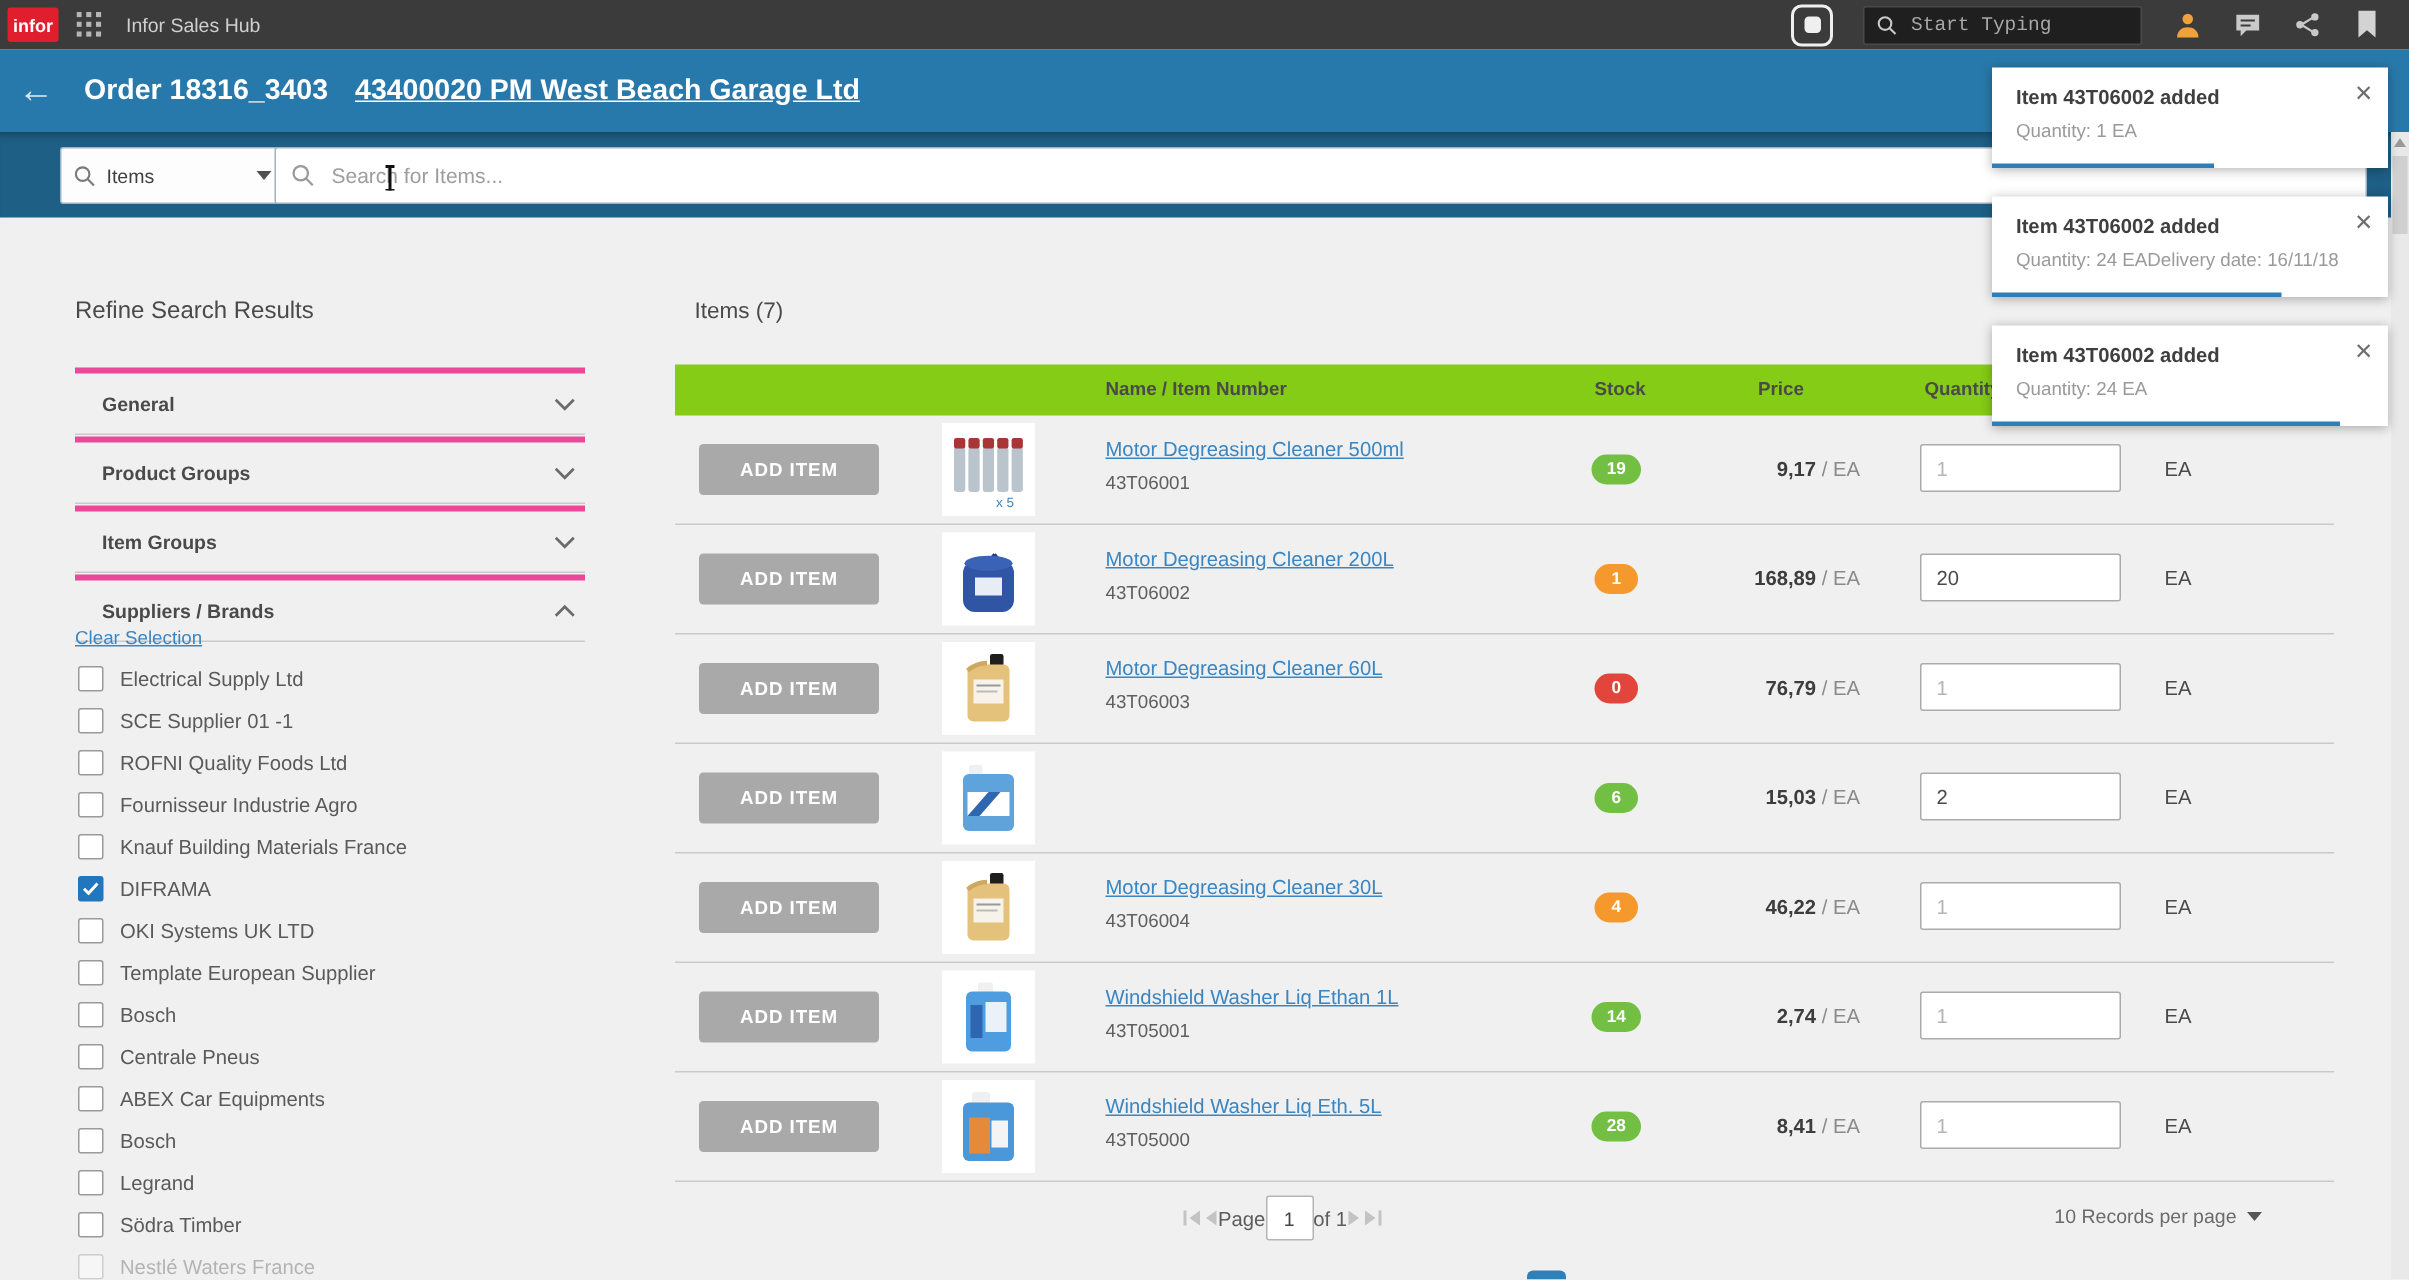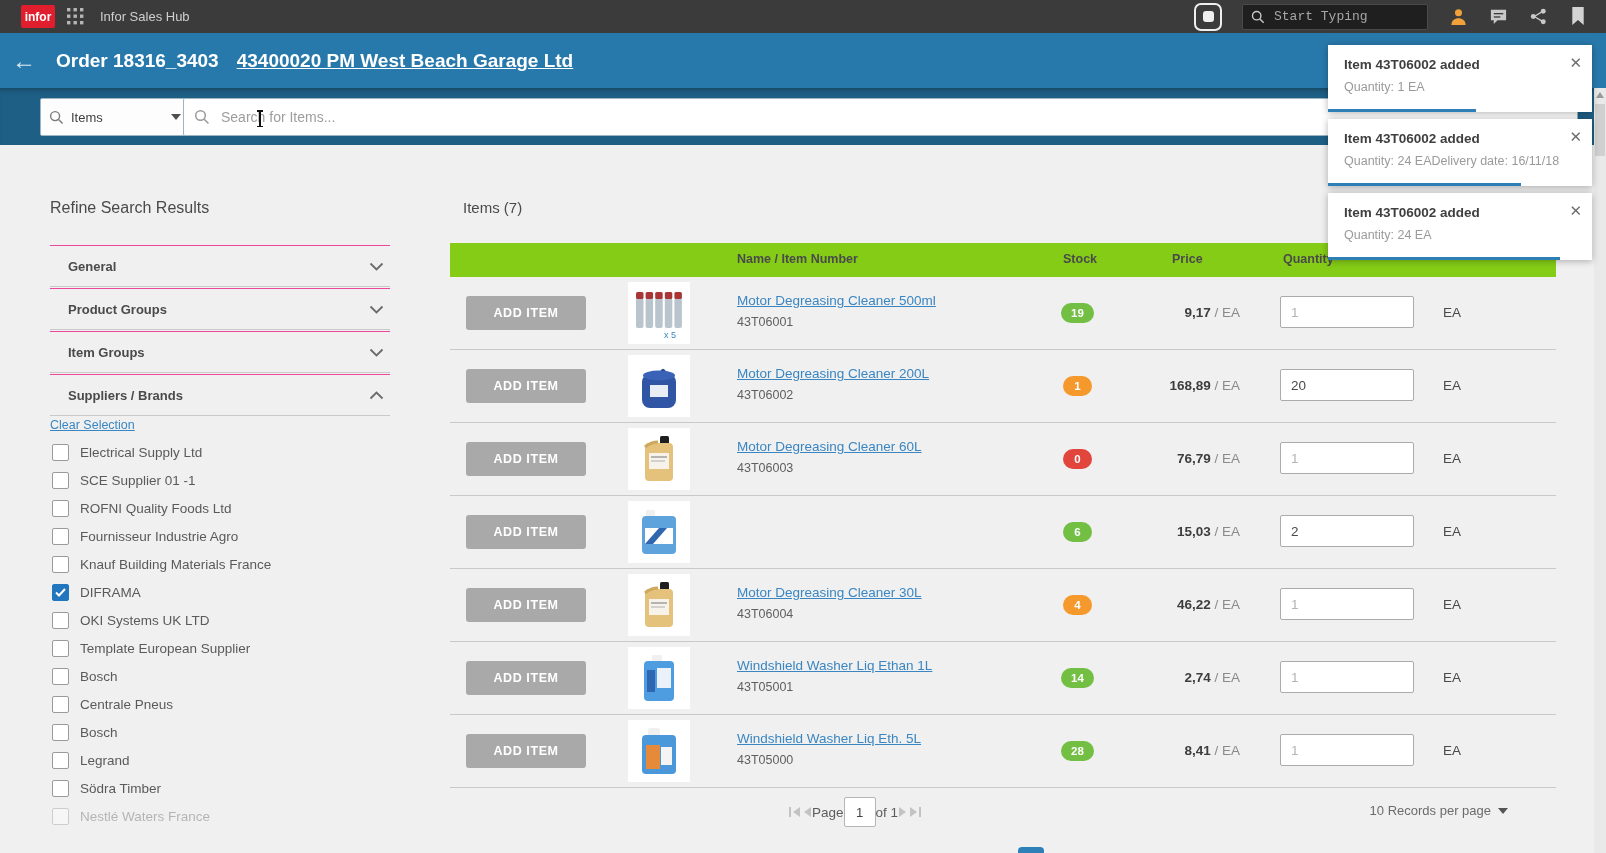--- a/index.html
+++ b/index.html
@@ -3,21 +3,21 @@
 <meta charset="utf-8">
 <style>
   html,body{margin:0;padding:0;}
   body{
     width:1606px;height:853px;overflow:hidden;position:relative;
     font-family:"Liberation Sans","DejaVu Sans",sans-serif;
     background:#f0f0f0;-webkit-font-smoothing:antialiased;
   }
   
   .topbar{position:absolute;left:0;top:0;width:100%;height:33px;background:#3b3b3b;display:flex;align-items:center;z-index:20;}
-  .logo{width:34px;height:23px;background:#e01e2d;color:#fff;font-weight:bold;font-size:12px;display:flex;align-items:center;justify-content:center;margin-left:21px;border-radius:2px;}
+  .logo{width:34px;height:23px;background:#e01e2d;color:#fff;font-weight:bold;font-size:12px;display:flex;align-items:center;justify-content:center;margin-left:5px;border-radius:2px;}
   .grid-icon{margin-left:12px;display:flex;align-items:center;cursor:pointer;}
   .app-title{color:#cfcfcf;font-size:13px;margin-left:16px;}
   .topbar-right{margin-left:auto;display:flex;align-items:center;gap:20px;padding-right:18px;}
   .sq-btn{width:24px;height:24px;border:2px solid #efefef;border-radius:7px;display:flex;align-items:center;justify-content:center;}
   .sq-btn .inner{width:11px;height:11px;border-radius:3px;background:#efefef;}
   .top-search{width:168px;height:24px;background:#1f1f1f;border:1px solid #4a4a4a;border-radius:2px;display:flex;align-items:center;padding:0 8px;gap:7px;}
   .top-search input{background:transparent;border:0;outline:none;color:#cfcfcf;font-size:13px;width:120px;font-family:Liberation Mono, monospace;}
   .top-search input::placeholder{color:#a7a7a7;}
   .tb-icon{width:20px;height:20px;display:flex;align-items:center;justify-content:center;cursor:pointer;}
   
@@ -36,21 +36,21 @@
   .item-search input{border:0;outline:none;font-size:14px;color:#444;width:95%;font-family:inherit;}
   .item-search input::placeholder{color:#9d9d9d;}
   .ibeam{position:absolute;left:255px;top:110px;width:9px;height:17px;z-index:30;pointer-events:none;}
   .ibeam .stem{position:absolute;left:4px;top:0;width:1.5px;height:17px;background:#111;}
   .ibeam .stem::before,.ibeam .stem::after{content:"";position:absolute;left:-2.5px;width:6.5px;height:1.5px;background:#111;}
   .ibeam .stem::after{bottom:0;}
   
   .sidebar{position:absolute;left:50px;top:145px;width:340px;height:708px;}
   .refine-title{position:absolute;top:54px;left:0;font-size:16px;color:#4a4a4a;}
   .sections{position:absolute;top:100px;left:0;width:340px;}
-  .section{height:40px;border-top:1px solid #ec4899;border-bottom:1px solid #c9c9c9;margin-bottom:1px;display:flex;align-items:center;justify-content:space-between;padding:0 6px 0 18px;cursor:pointer;}
+  .section{height:40px;border-top:4px solid #ec4899;border-bottom:1px solid #c9c9c9;margin-bottom:1px;display:flex;align-items:center;justify-content:space-between;padding:0 6px 0 18px;cursor:pointer;}
   .section .s-label{font-size:13px;font-weight:bold;color:#4a4a4a;}
   .clear-link{position:absolute;top:273px;left:0;font-size:12.5px;color:#3a86c2;text-decoration:underline;cursor:pointer;}
   .supplier-list{position:absolute;top:293px;left:0;width:340px;}
   .supplier-row{height:28px;display:flex;align-items:center;gap:11px;cursor:pointer;padding-left:2px;}
   .supplier-row.cut{opacity:.4;}
   .cb{width:15px;height:15px;border:1px solid #9a9a9a;border-radius:2px;background:#fff;flex:none;display:flex;align-items:center;justify-content:center;}
   .cb.checked{background:#2176bd;border-color:#2176bd;}
   .cb-label{font-size:13.5px;color:#5a5a5a;white-space:nowrap;}
   
   .main{position:absolute;left:450px;top:145px;width:1106px;height:708px;}
@@ -75,21 +75,21 @@
   .c-qty input.filled{color:#4a4a4a;}
   .c-unit{position:absolute;left:993px;top:28px;font-size:13.5px;color:#4a4a4a;}
   
   .pager{position:absolute;top:650px;left:338px;height:34px;display:flex;align-items:center;}
   .pg-ic{display:flex;align-items:center;cursor:pointer;}
   .pg-text{font-size:13.5px;color:#5c5c5c;}
   .pager input{width:26px;height:26px;border:1px solid #b5b5b5;border-radius:2px;background:#fff;text-align:center;font-size:13px;color:#444;font-family:inherit;outline:none;}
   .records{position:absolute;top:658px;right:48px;font-size:13px;color:#6b6b6b;display:flex;align-items:center;gap:7px;cursor:pointer;}
   .tri-down{width:0;height:0;border-left:5px solid transparent;border-right:5px solid transparent;border-top:6px solid #555;}
   
-  .toasts{position:absolute;top:45px;right:14px;width:264px;z-index:100;display:flex;flex-direction:column;gap:7px;}
+  .toasts{position:absolute;top:45px;right:14px;width:264px;z-index:100;display:flex;flex-direction:column;gap:19px;}
   .toast{position:relative;background:#fff;height:67px;box-shadow:0 1px 7px rgba(0,0,0,.3);padding:12px 14px 0 16px;box-sizing:border-box;}
   .toast .t-title{font-size:13.5px;font-weight:bold;color:#3f3f3f;}
   .toast .t-body{font-size:12.5px;color:#9a9a9a;margin-top:8px;white-space:nowrap;}
   .toast .t-close{position:absolute;right:10px;top:10px;font-size:15px;color:#6e6e6e;cursor:pointer;line-height:1;}
   .toast .progress{position:absolute;left:0;bottom:0;height:3px;background:#2d7fb5;}
   
   .vscroll{position:absolute;right:0;top:88px;width:12px;height:765px;background:#e9e9e9;z-index:50;}
   .vscroll .arr{position:absolute;top:4px;left:2px;width:0;height:0;border-left:4px solid transparent;border-right:4px solid transparent;border-bottom:6px solid #9a9a9a;cursor:pointer;}
   .vscroll .thumb{position:absolute;top:16px;left:1px;width:10px;height:52px;background:#d0d0d0;cursor:pointer;}
   .blue-sliver{position:absolute;left:1018px;top:847px;width:26px;height:6px;border-radius:4px 4px 0 0;background:#2e80b8;}
@@ -273,20 +273,24 @@
       <label class="supplier-row">
     <span class="cb"></span>
     <span class="cb-label">Bosch</span>
   </label>
       <label class="supplier-row">
     <span class="cb"></span>
     <span class="cb-label">Centrale Pneus</span>
   </label>
       <label class="supplier-row">
     <span class="cb"></span>
+    <span class="cb-label">ABEX Car Equipments</span>
+  </label>
+      <label class="supplier-row">
+    <span class="cb"></span>
     <span class="cb-label">Bosch</span>
   </label>
       <label class="supplier-row">
     <span class="cb"></span>
     <span class="cb-label">Legrand</span>
   </label>
       <label class="supplier-row">
     <span class="cb"></span>
     <span class="cb-label">Södra Timber</span>
   </label>

